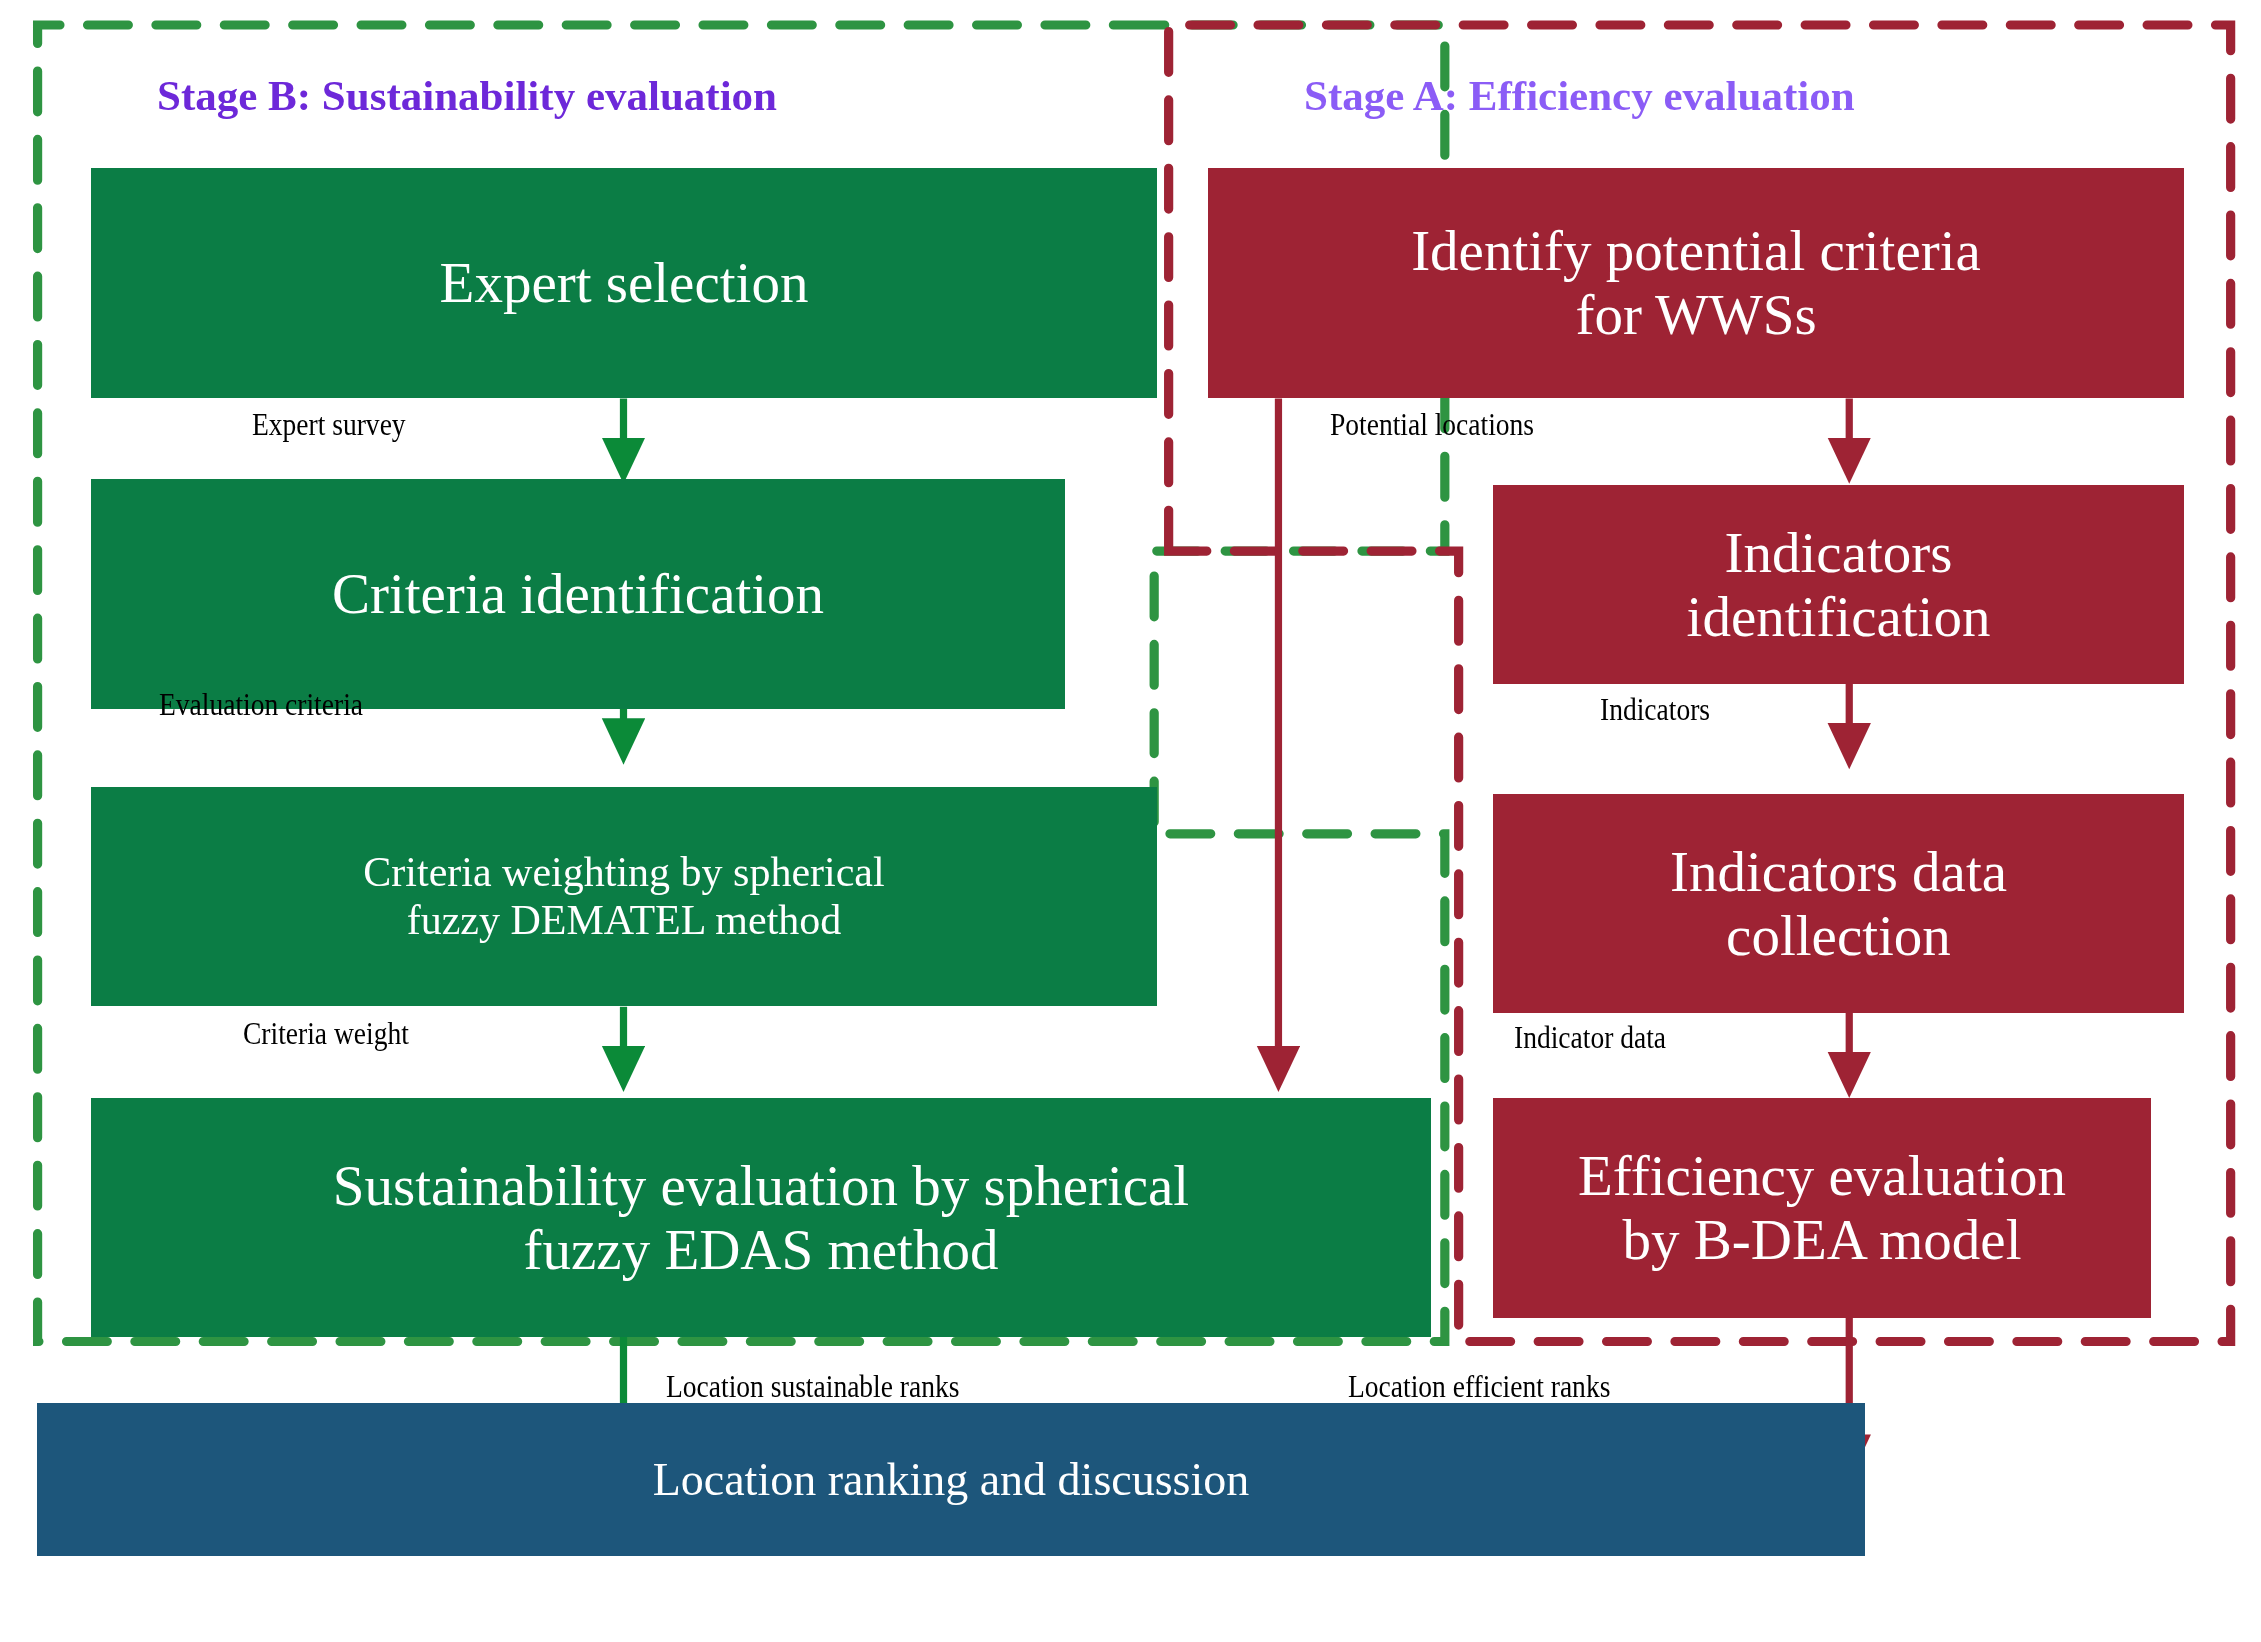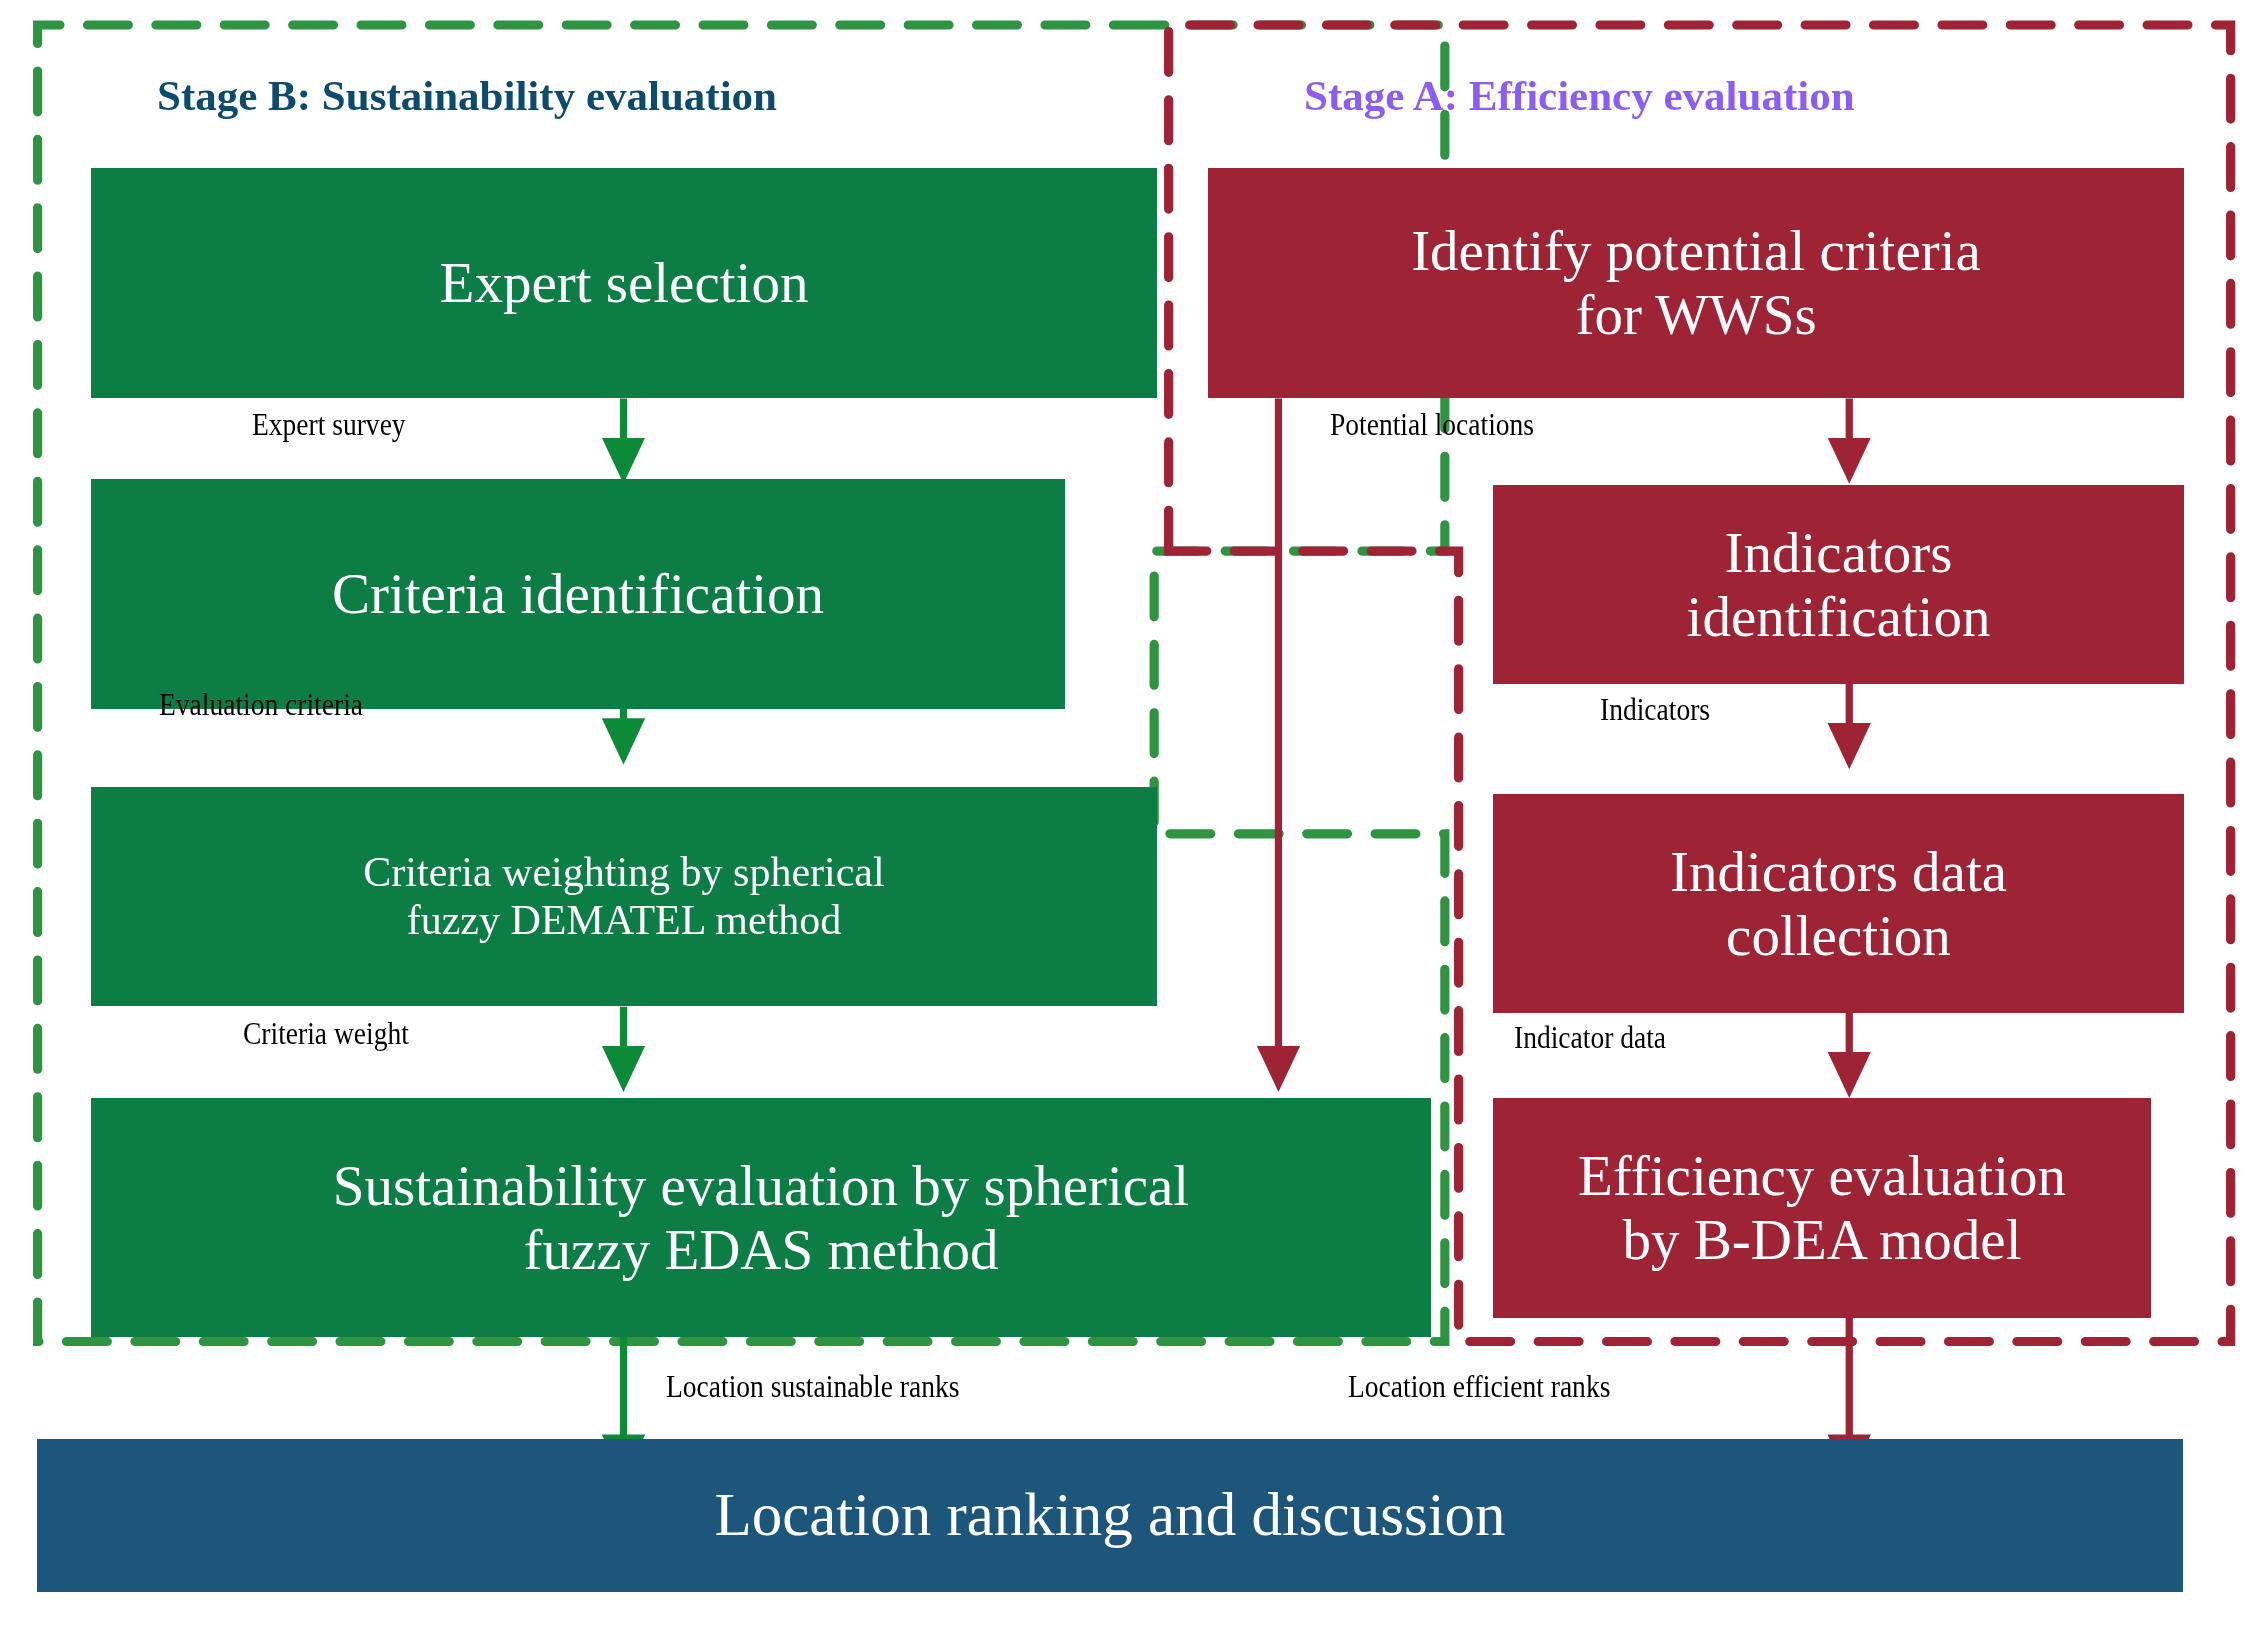--- a/index.html
+++ b/index.html
@@ -15,21 +15,21 @@
   #frames{position:absolute;left:0;top:0;width:2261px;height:1642px;}
 
   
   .stage-title{
     position:absolute;
     font-weight:700;
     font-size:43px;
     letter-spacing:0px;
     white-space:nowrap;
   }
-  .stage-title.green{color:#0c4a6e;}
+  .stage-title.green{color:#6d28d9;}
   .stage-title.red{color:#8b5cf6;}
 
   
   .pbox{
     position:absolute;
     display:flex;align-items:center;justify-content:center;
     text-align:center;
     color:#ffffff;
     line-height:1.12;
     padding:0 9.2px;
@@ -150,21 +150,21 @@
     </div>
   </div>
 
   <div class="pbox red" style="left:1493px;top:1098px;width:658px;height:220px;font-size:57px;">
     <div>
       <span>Efficiency evaluation</span>
       <span>by B-DEA model</span>
     </div>
   </div>
 
-  <div class="pbox blue" style="left:37px;top:1439px;width:2146px;height:153px;font-size:61px;">
+  <div class="pbox blue" style="left:37px;top:1403px;width:1828px;height:153px;font-size:46px;">
     <span>Location ranking and discussion</span>
   </div>
 
   <div class="elabel" style="left:252px;top:406px;">Expert survey</div>
   <div class="elabel" style="left:159px;top:686px;">Evaluation criteria</div>
   <div class="elabel" style="left:243px;top:1015px;">Criteria weight</div>
 
   <div class="elabel" style="left:1330px;top:406px;">Potential locations</div>
   <div class="elabel" style="left:1600px;top:691px;">Indicators</div>
   <div class="elabel" style="left:1514px;top:1019px;">Indicator data</div>

